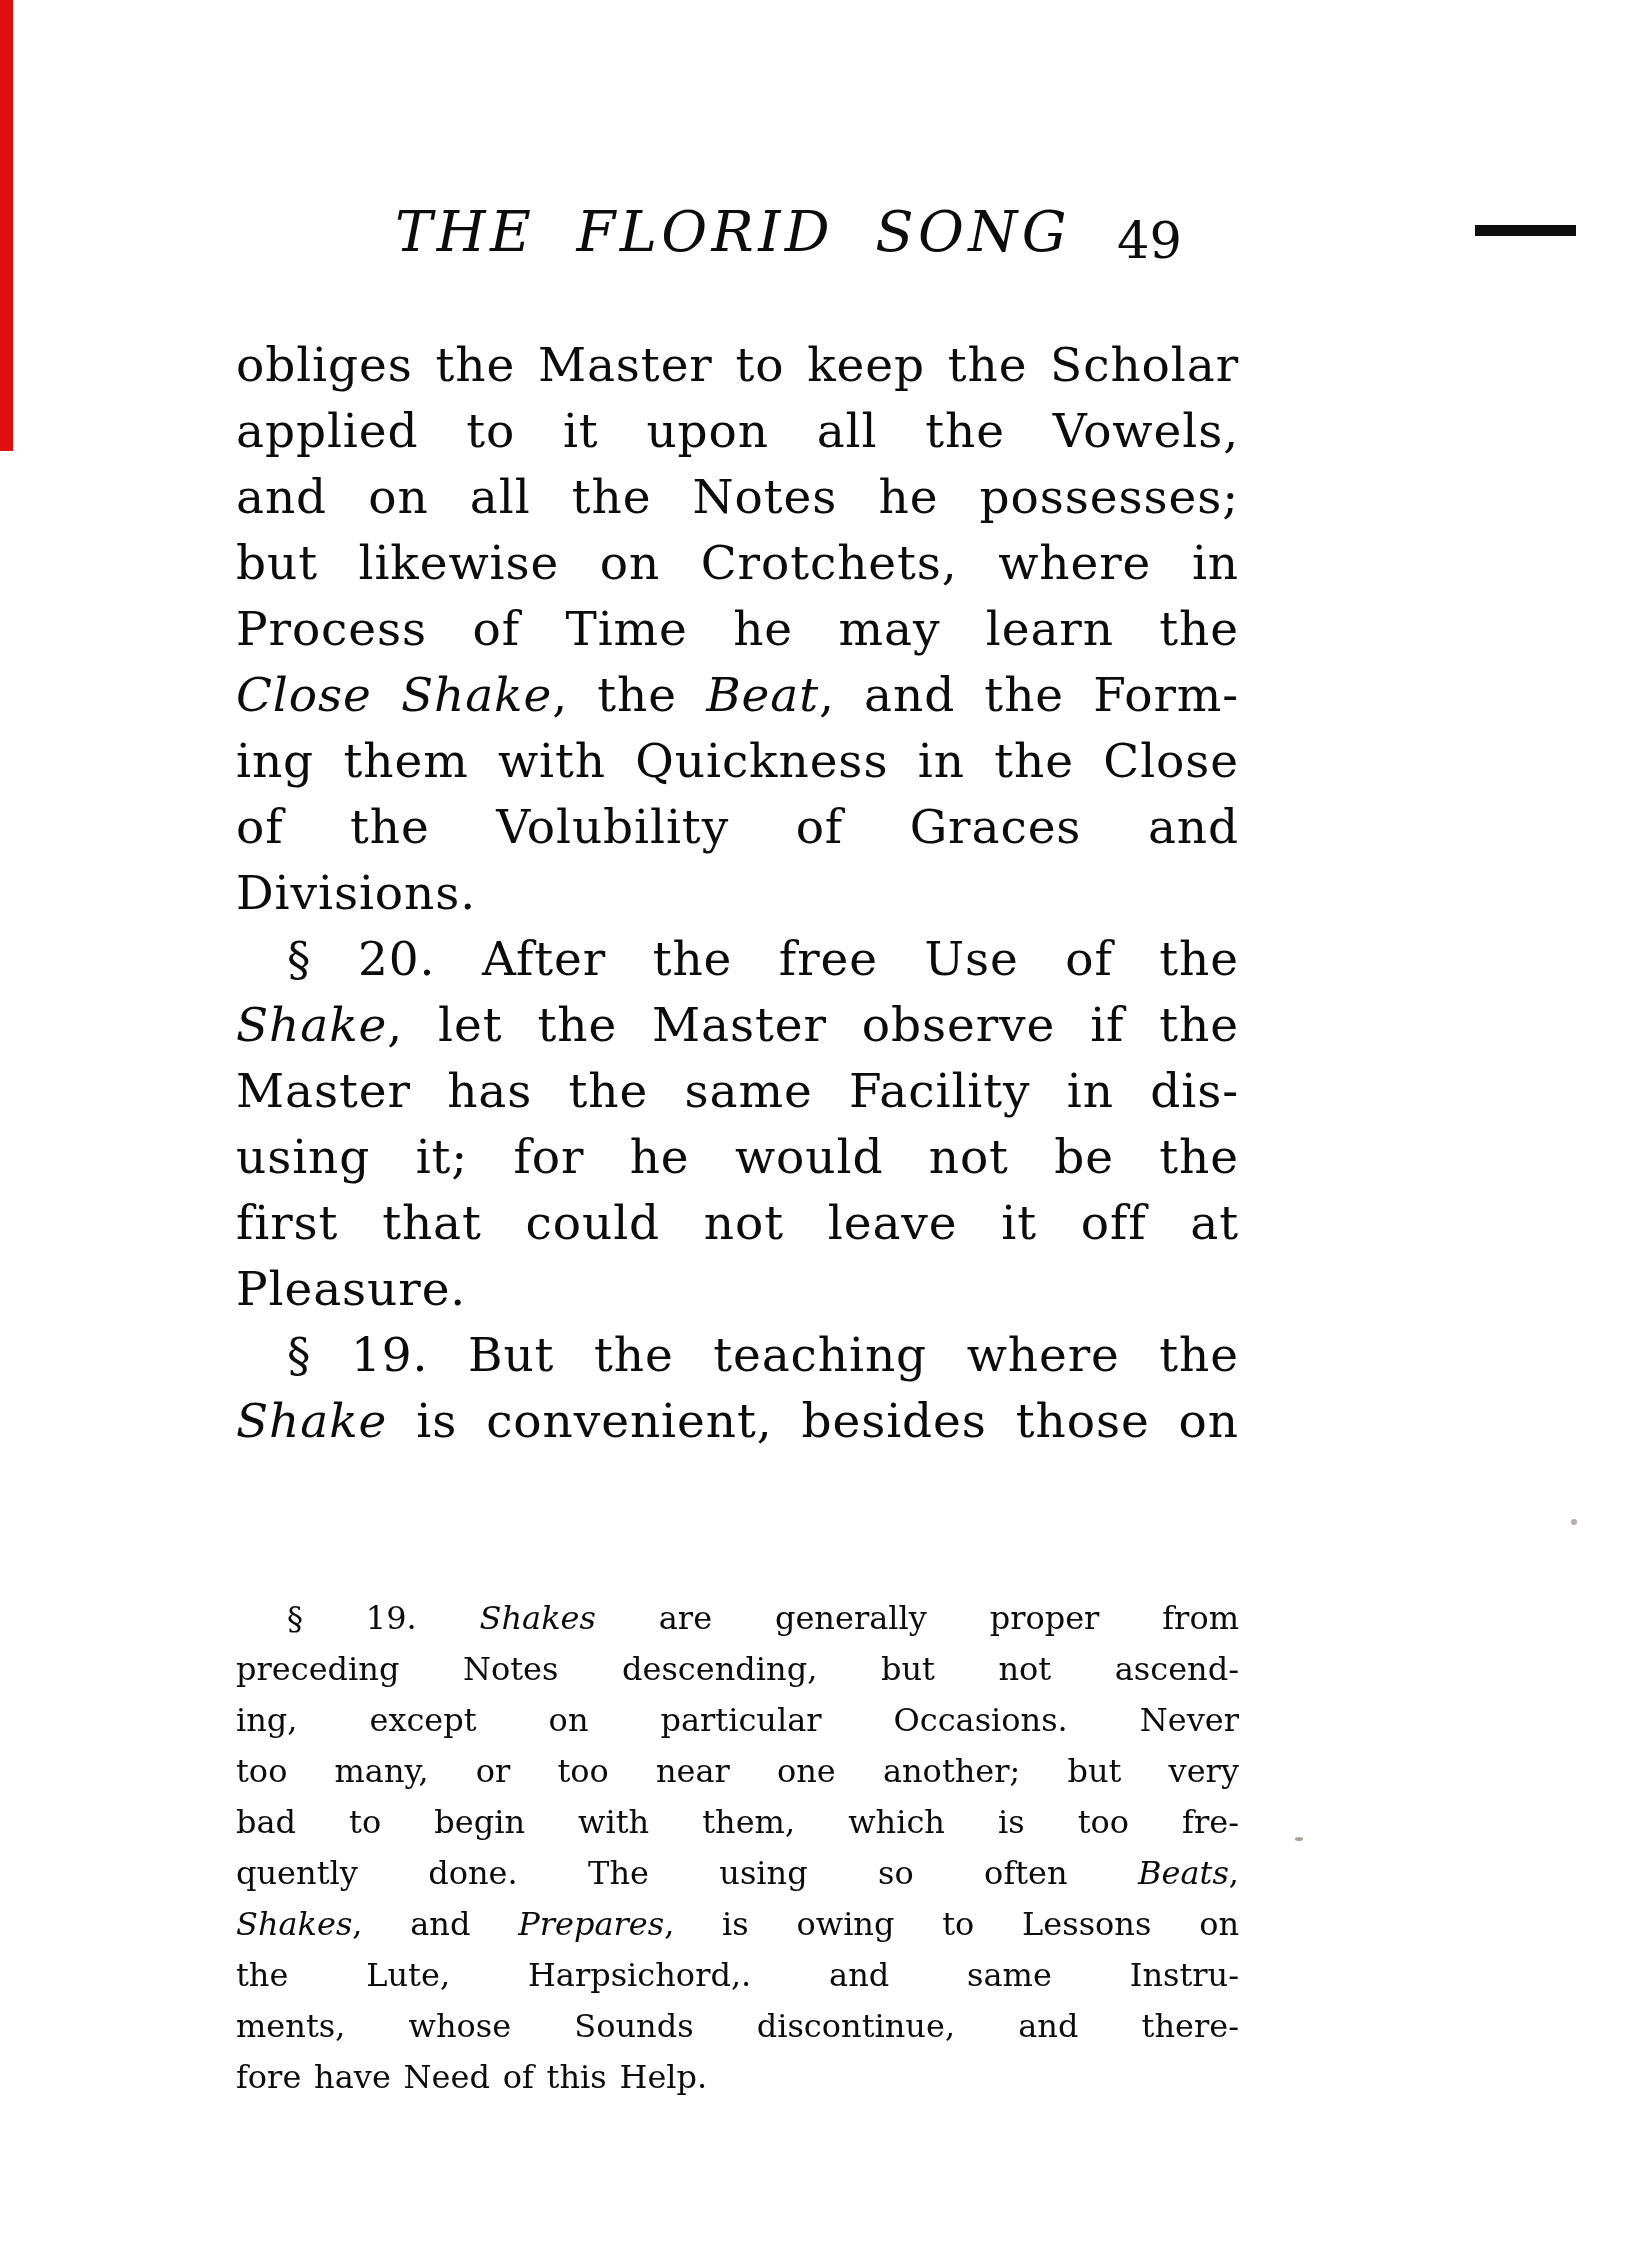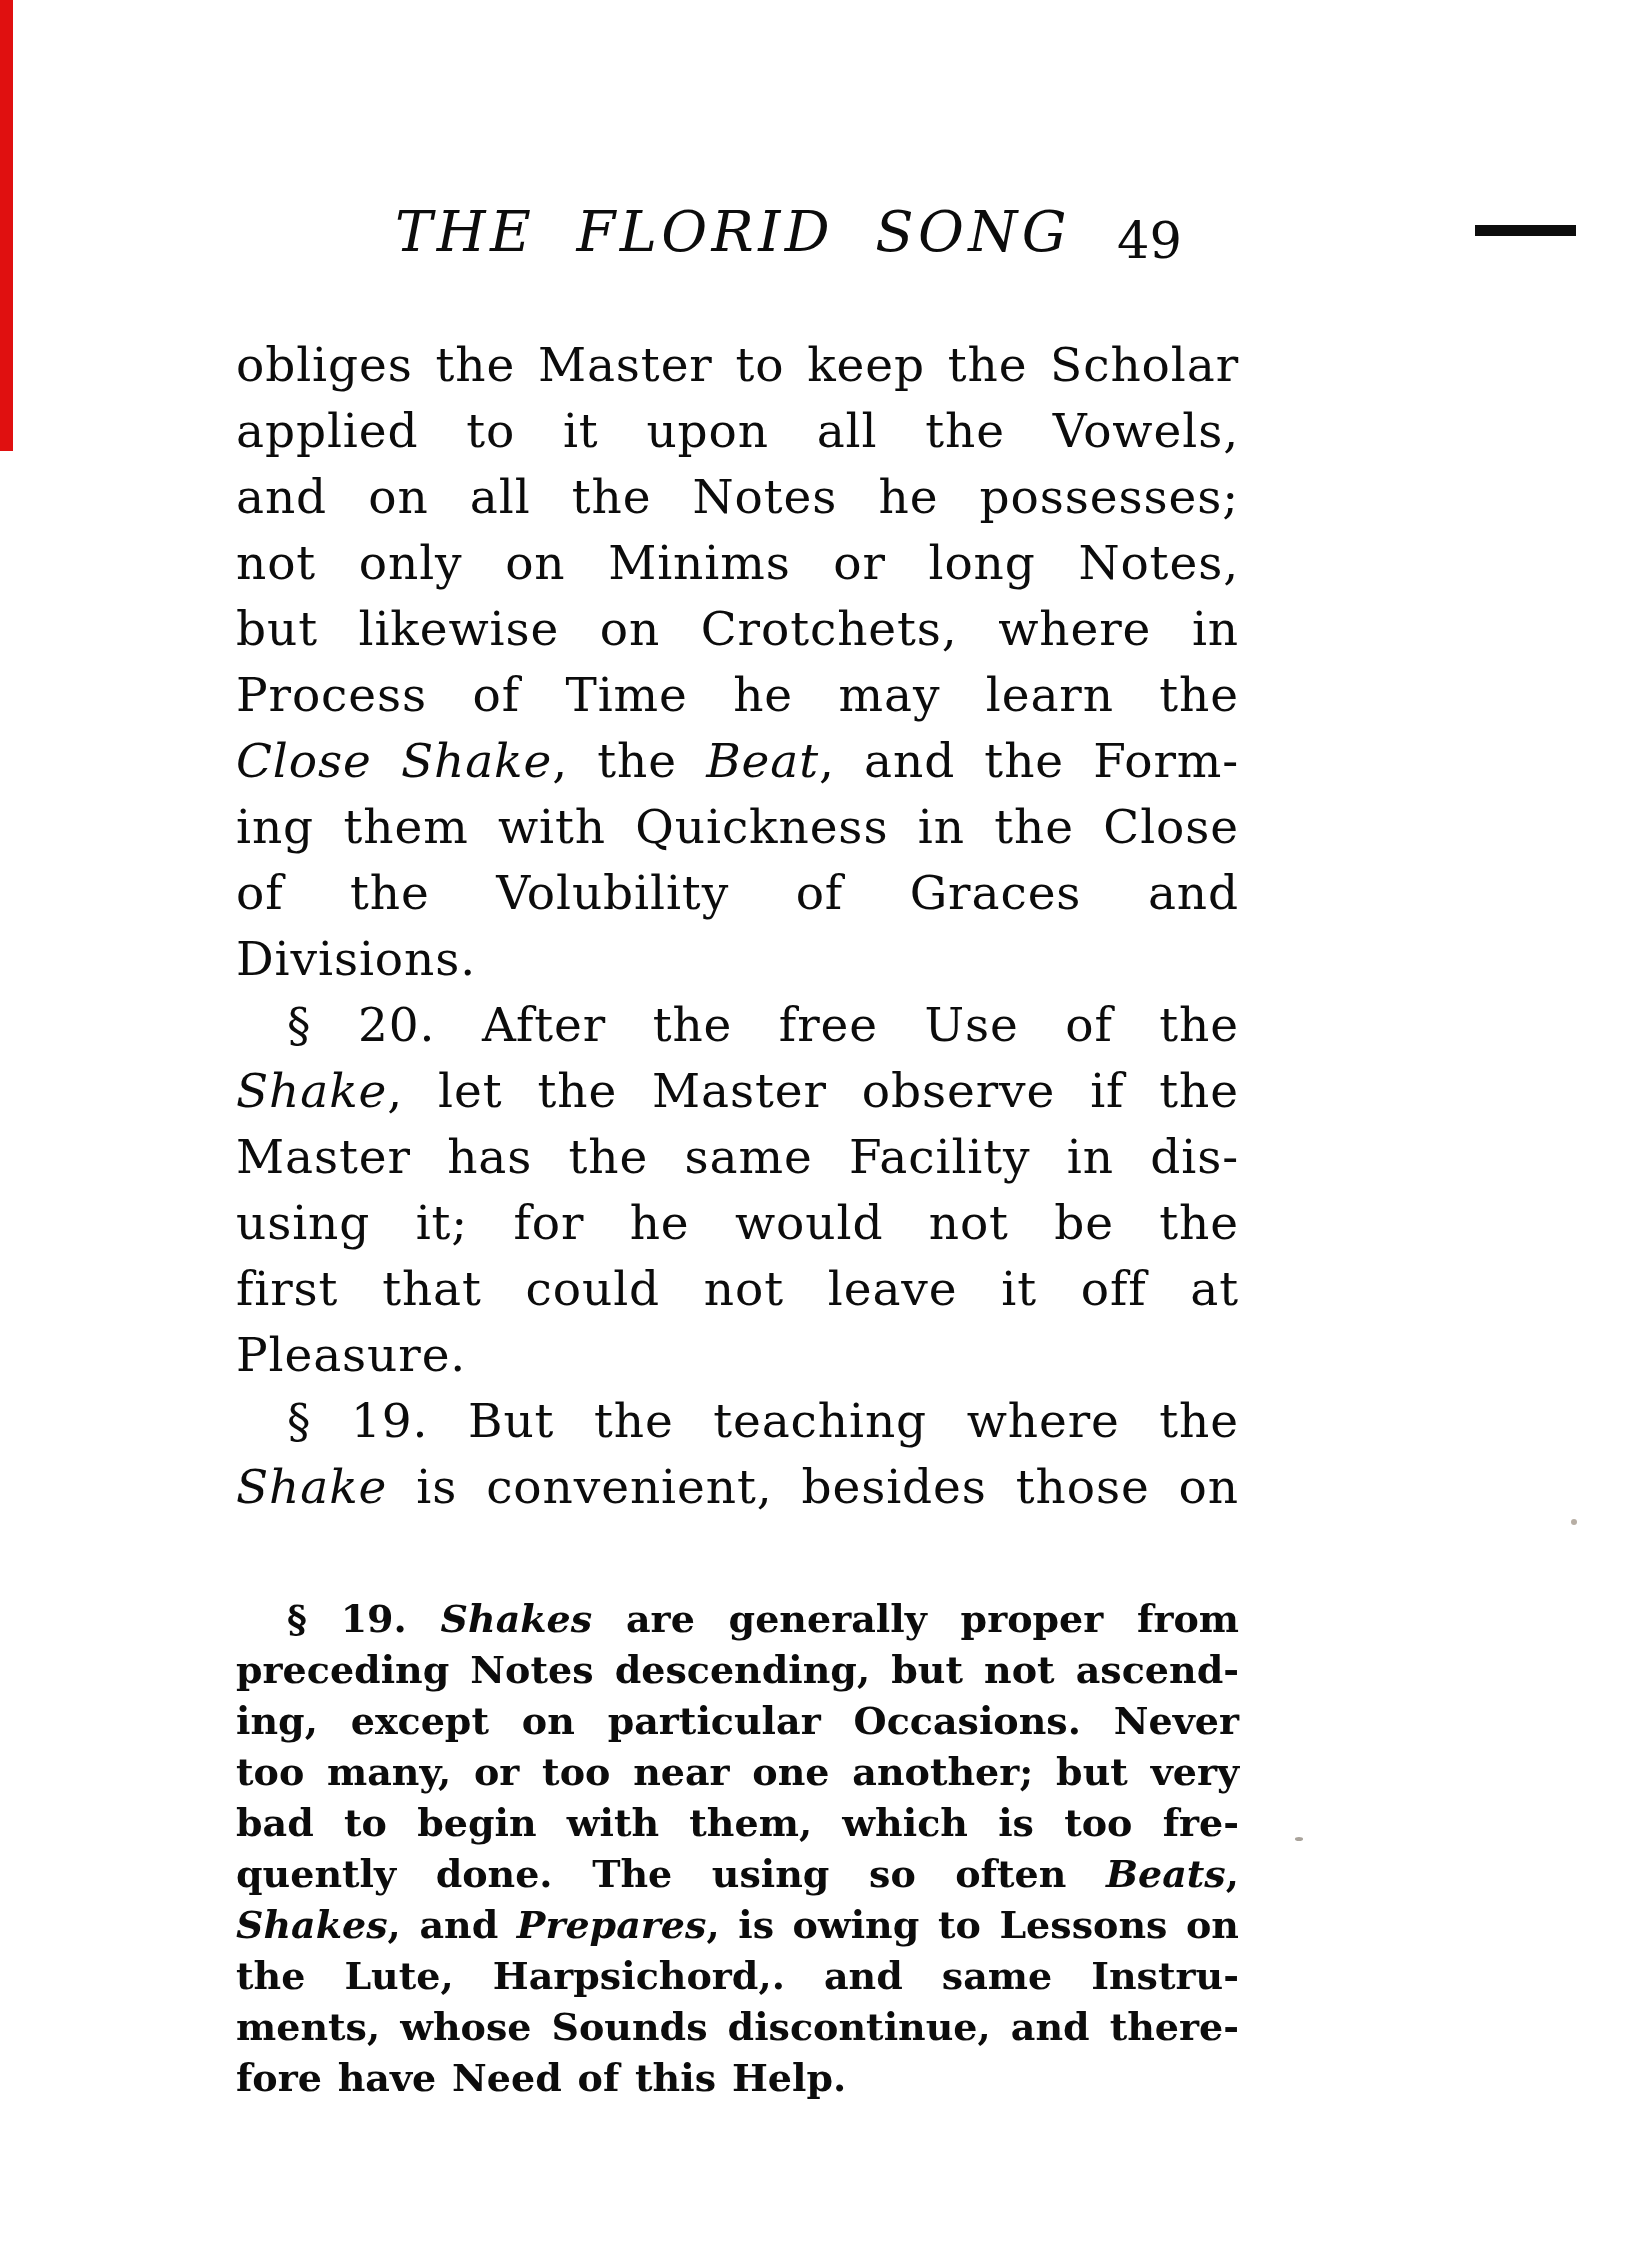--- a/index.html
+++ b/index.html
@@ -32,21 +32,21 @@
   
   .margin-mark{
     position:absolute;left:1475px;top:225px;
     width:101px;height:11.4px;background:#0d0d0d;
   }
   
   .textcol{position:absolute;left:236px;width:1003px;}
   .bodycol{top:334px;font-size:47px;word-spacing:5.2px;letter-spacing:0.9px;}
   .bodycol .line{height:66px;line-height:61px;}
   
-  .footcol{top:1595px;font-size:38px;font-weight:bold;word-spacing:2.6px;}
+  .footcol{top:1595px;font-size:32px;font-weight:normal;word-spacing:2.6px;}
   .footcol .line{height:51px;line-height:47px;}
   .line{text-align:left;}
   .line.j{text-align:justify;}
   .line.j::after{content:"";display:inline-block;width:100%;height:0;}
   .line.indent{text-indent:51px;}
   .it{font-style:italic;}
   
   .speck-a{
     position:absolute;left:1571px;top:1519px;
     width:6.1px;height:6.1px;border-radius:50%;background:#b7aea4;
@@ -66,21 +66,20 @@
   <div class="title">THE FLORID SONG</div>
 
   <div class="page-number">49</div>
 
   <div class="margin-mark"></div>
 
   <div class="textcol bodycol">
       <div class="line j"><span>obliges the Master to keep the Scholar</span></div>
       <div class="line j"><span>applied to it upon all the Vowels,</span></div>
       <div class="line j"><span>and on all the Notes he possesses;</span></div>
-      <div class="line j"><span>not only on Minims or long Notes,</span></div>
       <div class="line j"><span>but likewise on Crotchets, where in</span></div>
       <div class="line j"><span>Process of Time he may learn the</span></div>
       <div class="line j"><span class="it">Close Shake</span><span>, the </span><span class="it">Beat</span><span>, and the Form-</span></div>
       <div class="line j"><span>ing them with Quickness in the Close</span></div>
       <div class="line j"><span>of the Volubility of Graces and</span></div>
       <div class="line"><span>Divisions.</span></div>
       <div class="line j indent"><span>§ 20. After the free Use of the</span></div>
       <div class="line j"><span class="it">Shake</span><span>, let the Master observe if the</span></div>
       <div class="line j"><span>Master has the same Facility in dis-</span></div>
       <div class="line j"><span>using it; for he would not be the</span></div>

